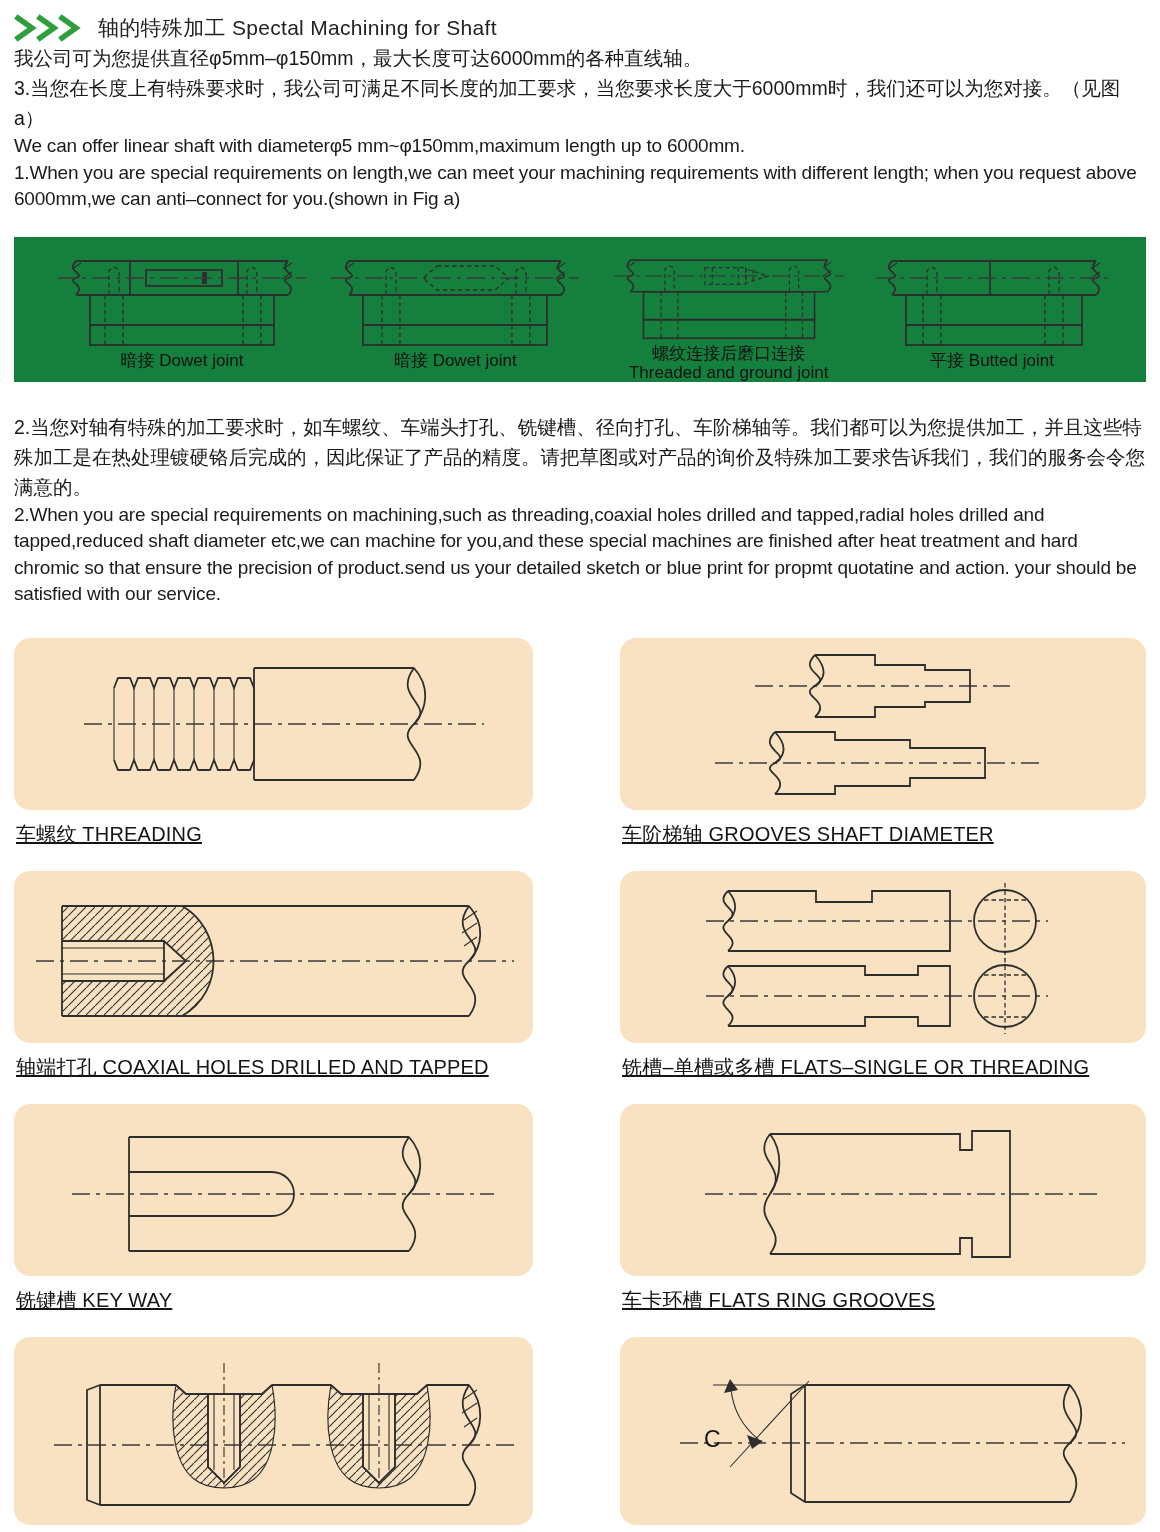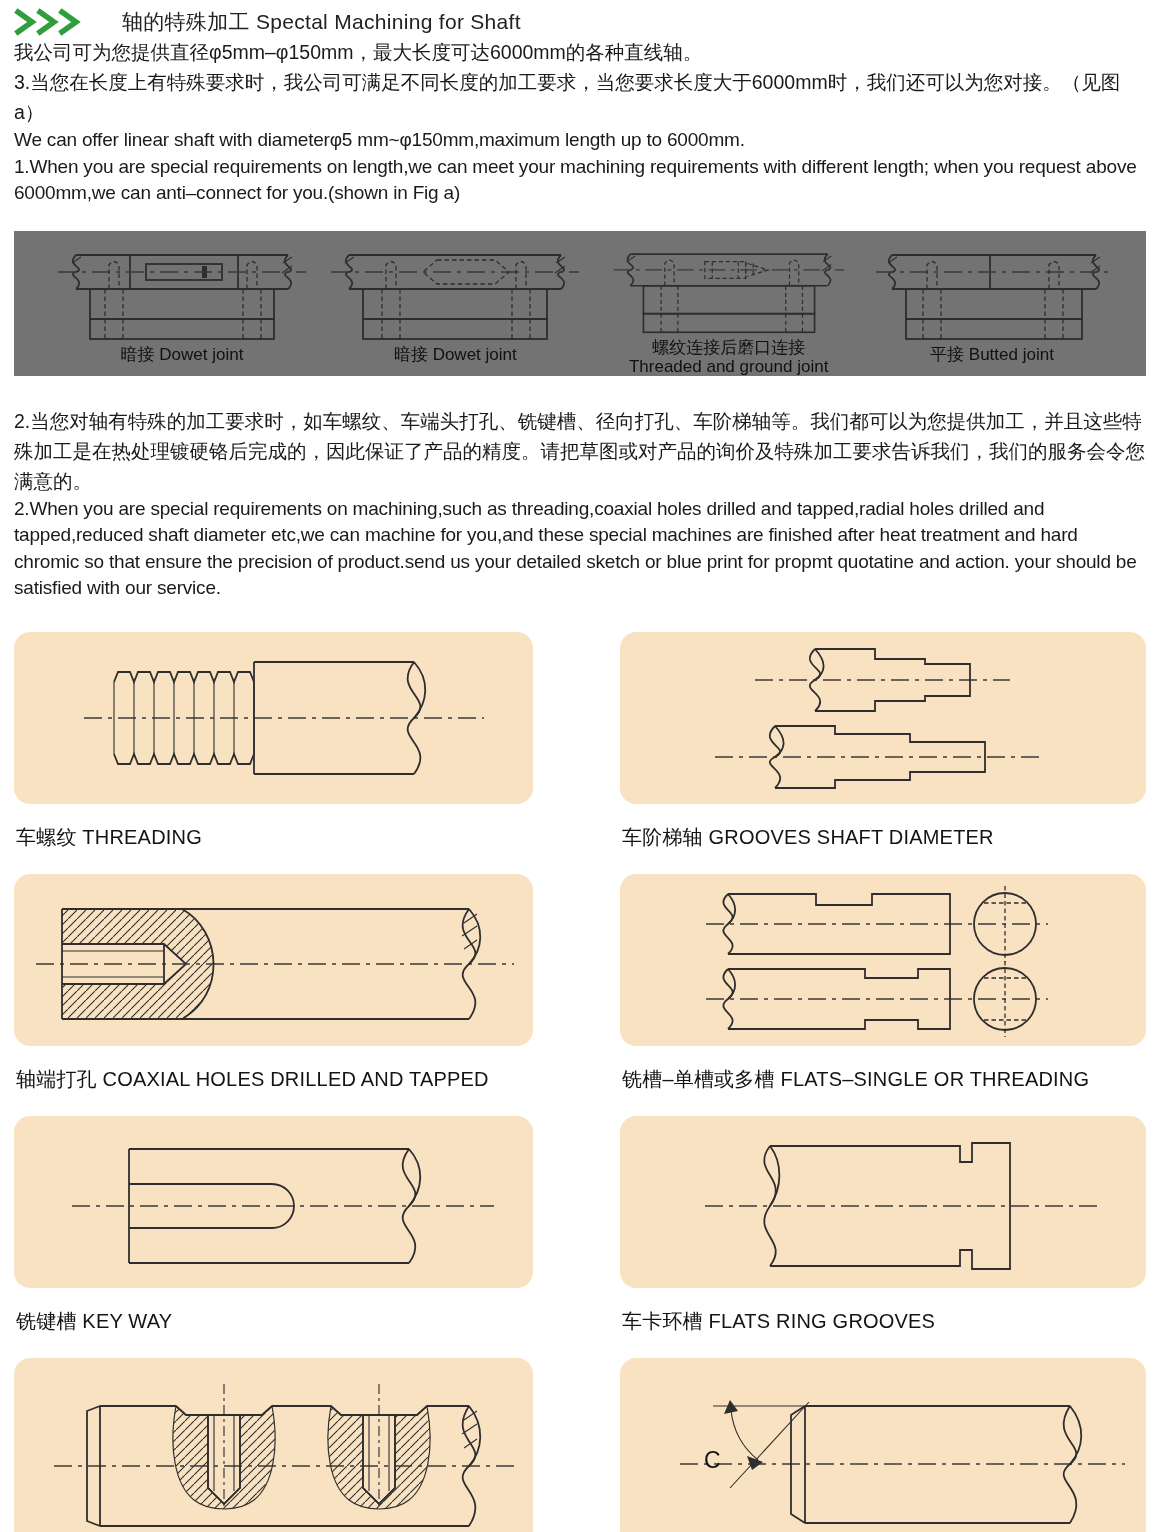--- a/index.html
+++ b/index.html
@@ -1,39 +1,39 @@
 <!DOCTYPE html>
 <html><head>
 <meta charset="utf-8">
 <style>
   html,body{margin:0;padding:0;background:#ffffff;}
   body{width:1160px;min-height:1532px;font-family:"Liberation Sans",sans-serif;color:#1a1a1a;}
   .page{padding:0 14px;box-sizing:border-box;}
 
-  .hdr{display:flex;align-items:center;gap:36px;padding-top:7px;}
+  .hdr{display:flex;align-items:center;gap:12px;padding-top:13px;}
   .chev{flex:0 0 auto;}
   .title{font-size:21px;letter-spacing:.3px;color:#222;}
 
   .para{}
   .para p{margin:0;}
   .cn{font-size:19.5px;line-height:30px;}
   .en{font-size:19px;line-height:26.5px;letter-spacing:-0.2px;}
 
-  .banner{margin-top:24px;background:#737373;height:145px;box-sizing:border-box;
+  .banner{margin-top:24px;background:#15803d;height:145px;box-sizing:border-box;
           display:flex;justify-content:space-between;padding:12px 34px 0 38px;}
   .jfig{margin:0;display:flex;flex-direction:column;align-items:center;}
   .jfig figcaption{font-size:17px;line-height:19px;text-align:center;margin-top:2px;color:#111;}
   .jfig figcaption span{display:block;}
 
   .mach{margin-top:30px;}
   .grid{margin-top:30px;display:grid;grid-template-columns:519px 526px;column-gap:87px;}
   .cell{margin-bottom:10px;}
   .panel{background:#f9e2c1;border-radius:16px;height:172px;overflow:hidden;}
   .panel.tall{height:188px;}
-  .cap{font-size:20px;color:#141414;margin:20px 0 13px 2px;letter-spacing:.2px;}
+  .cap{font-size:20px;color:#141414;margin:11px 0 13px 2px;letter-spacing:.2px;text-decoration:underline;}
 
   
   .ln{stroke:#2e2e2e;stroke-width:1.8;fill:none;stroke-linejoin:miter;}
   .thin{stroke:#2e2e2e;stroke-width:1.1;fill:none;}
   .cl{stroke:#3a3a3a;stroke-width:1.4;fill:none;stroke-dasharray:18 6 4 6;}
   .clv{stroke:#3a3a3a;stroke-width:1.2;fill:none;stroke-dasharray:10 4 3 4;}
   .dsh{stroke:#2e2e2e;stroke-width:1.3;fill:none;stroke-dasharray:4.5 3;}
   .fillk{fill:#2e2e2e;stroke:none;}
   .gch{stroke:#2f9e3c;stroke-width:5.5;fill:none;stroke-linecap:square;}
   .ctext{font-family:"Liberation Sans",sans-serif;font-size:23px;fill:#141414;}

